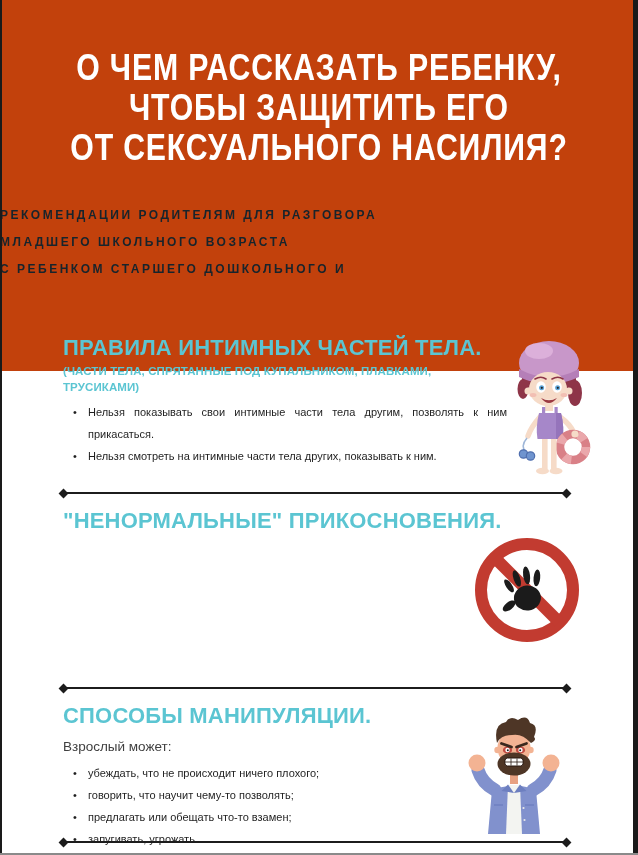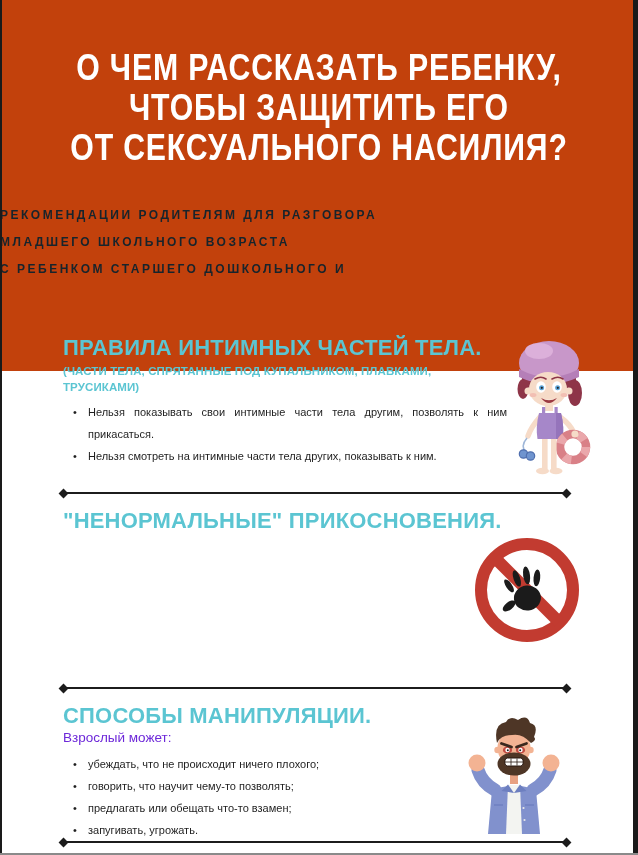--- a/index.html
+++ b/index.html
@@ -36,21 +36,21 @@
     margin-top:4px;width:378px;color:#5bc5d2;font-weight:bold;
     font-size:11.5px;line-height:16px;letter-spacing:0.1px;
   }
   .sec ul{
     margin:6px 0 0 8px;padding:0;list-style:none;width:436px;
     color:#1f1f1f;font-size:11px;line-height:22px;
   }
   .sec1 ul li{text-align:justify;}
   .sec li{position:relative;padding-left:17px;}
   .sec li::before{content:"•";position:absolute;left:2px;top:0;color:#1f1f1f;}
-  .sec .intro{color:#6d28d9;font-size:13.5px;line-height:22px;}
+  .sec .intro{margin-top:9px;color:#404040;font-size:13.5px;line-height:22px;}
   .sec3 ul{margin-top:4px;}
 
   
   .divider{position:absolute;left:63px;width:504px;height:2px;background:#1c1c1c;}
   .divider::before,.divider::after{
     content:"";position:absolute;top:-2.5px;width:7px;height:7px;
     background:#1c1c1c;transform:rotate(45deg);
   }
   .divider::before{left:-3px;} .divider::after{right:-3px;}
   .divider1{top:492px;} .divider2{top:687px;} .divider3{top:841px;}

